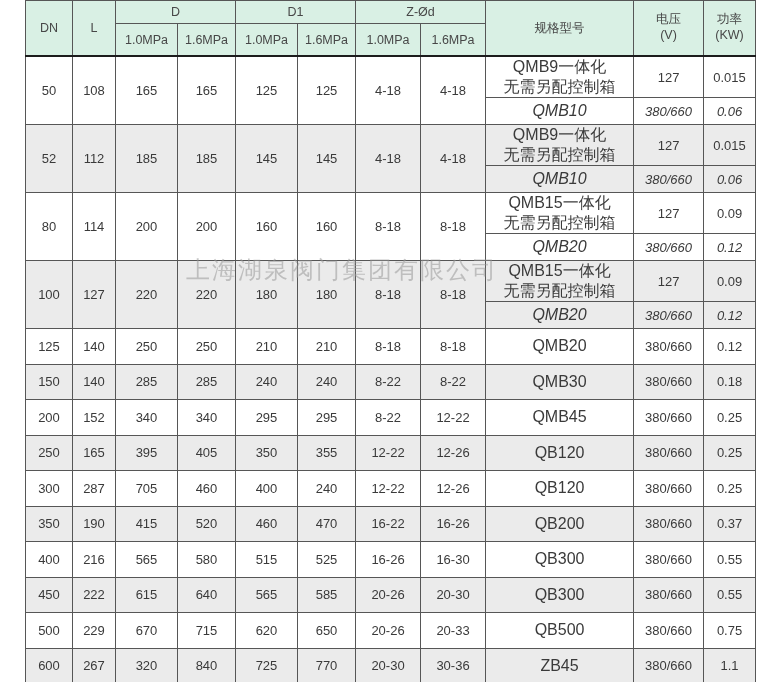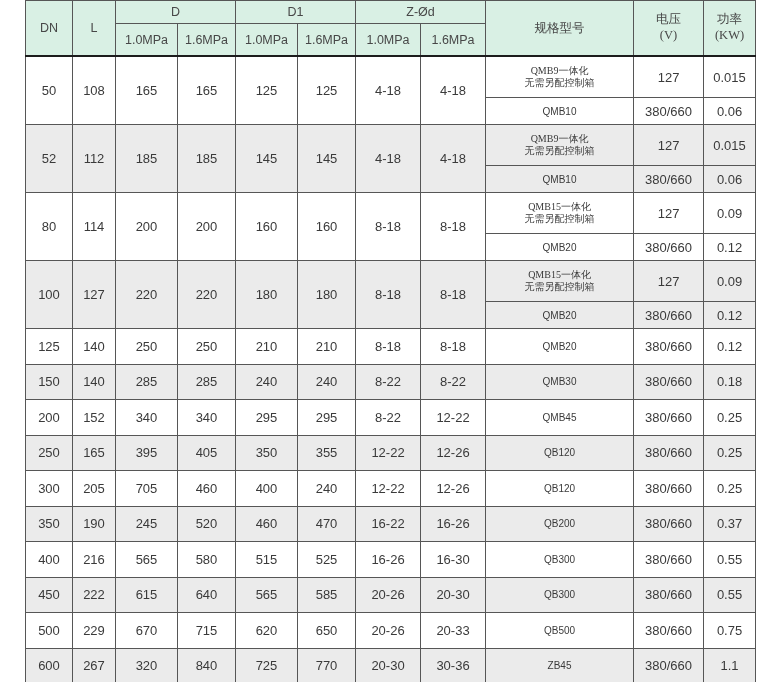--- a/index.html
+++ b/index.html
@@ -30,24 +30,24 @@
   .spec thead th {
     background:#d9f0e4;
     color:#474747;
     font-size:12.5px;
   }
   .spec thead { border-bottom:2px solid #1c1c1c; }
   .spec thead tr.h1 th { height:22px; }
   .spec thead tr.h2 th { height:31px; }
   .spec tbody tr.shaded td { background:#ebebeb; }
   .spec tbody tr.sub1 td { height:40px; }
-  .spec tbody tr.sub2 td { height:26px; }
+  .spec tbody tr.sub2 td { height:26px;font-style:italic; }
   .spec tbody tr.single td { height:34.5px; }
-  .pre { white-space:pre-line; line-height:1.25;font-family:Liberation Serif, serif; }
-  td.model { font-size:10px; }
+  .pre { white-space:pre-line; line-height:1.25; }
+  td.model { font-size:16px; }
   .watermark {
     position:absolute;
     left:186px; top:254px;
     font-size:24px;
     letter-spacing:2px;
     color:#9a9a9a;
     opacity:0.55;
     white-space:nowrap;
     z-index:5;
     pointer-events:none;
@@ -218,35 +218,35 @@
           <td>350</td>
           <td>355</td>
           <td>12-22</td>
           <td>12-26</td>
           <td class="model">QB120</td>
           <td>380/660</td>
           <td>0.25</td>
         </tr>
         <tr class="single">
           <td>300</td>
-          <td>205</td>
+          <td>287</td>
           <td>705</td>
           <td>460</td>
           <td>400</td>
           <td>240</td>
           <td>12-22</td>
           <td>12-26</td>
           <td class="model">QB120</td>
           <td>380/660</td>
           <td>0.25</td>
         </tr>
         <tr class="single shaded">
           <td>350</td>
           <td>190</td>
-          <td>245</td>
+          <td>415</td>
           <td>520</td>
           <td>460</td>
           <td>470</td>
           <td>16-22</td>
           <td>16-26</td>
           <td class="model">QB200</td>
           <td>380/660</td>
           <td>0.37</td>
         </tr>
         <tr class="single">
@@ -297,14 +297,15 @@
           <td>770</td>
           <td>20-30</td>
           <td>30-36</td>
           <td class="model">ZB45</td>
           <td>380/660</td>
           <td>1.1</td>
         </tr>
       </tbody>
   </table>
 
+  <div class="watermark">上海湖泉阀门集团有限公司</div>
 
 </div>
 
 </body></html>

